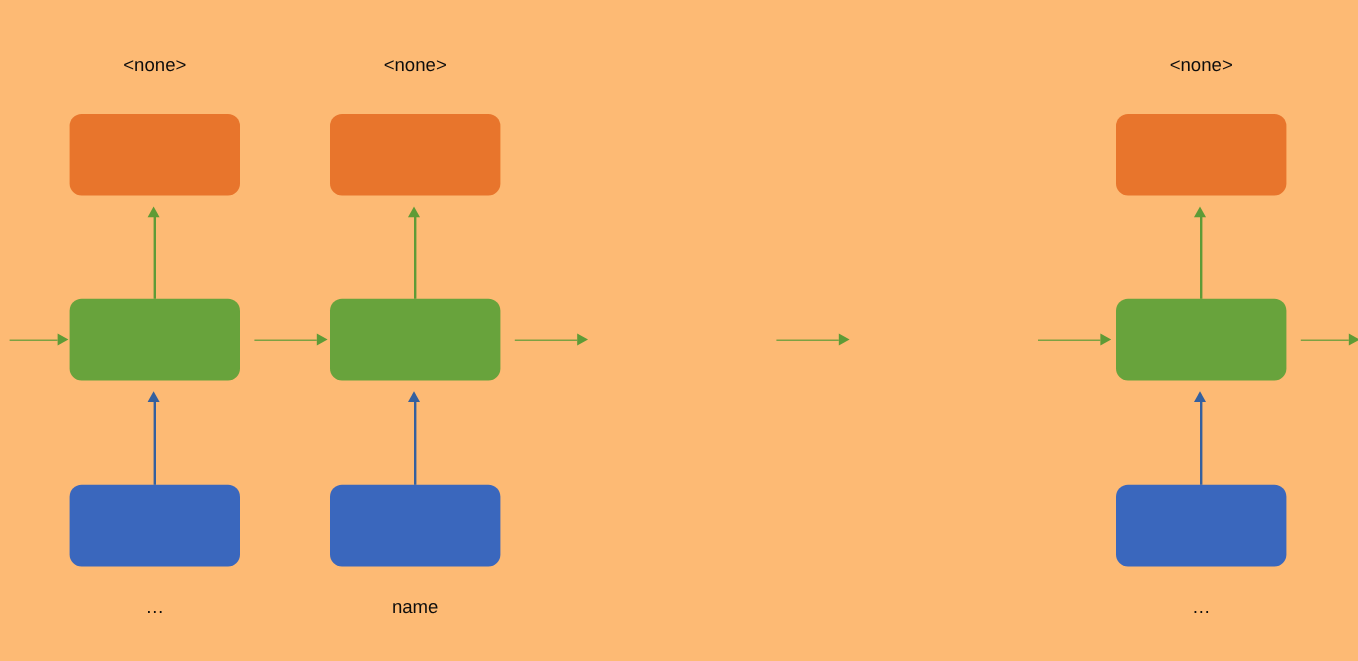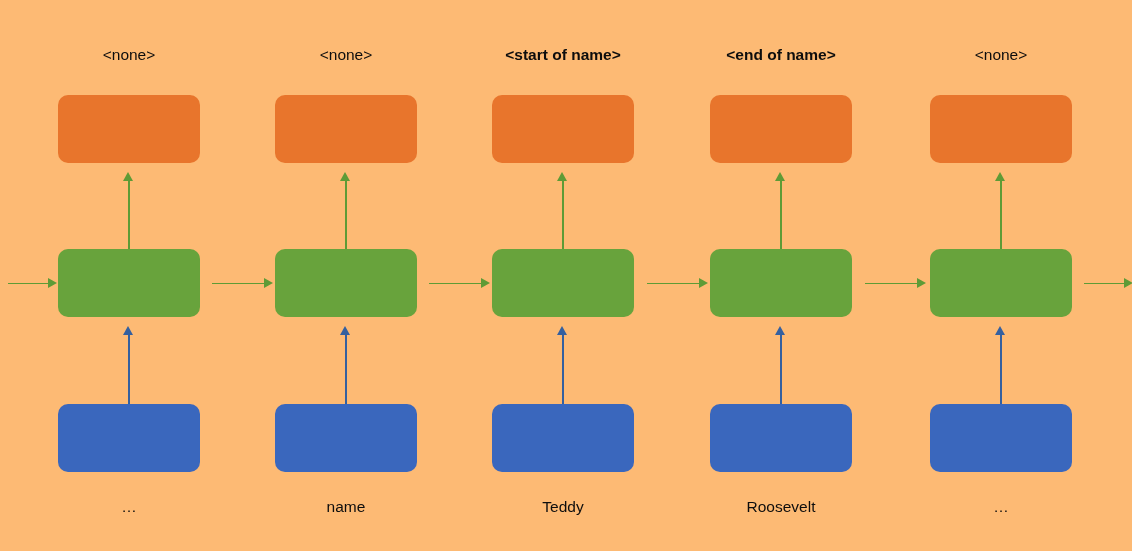--- a/index.html
+++ b/index.html
@@ -152,43 +152,21 @@
     <div class="block output"></div>
     <div class="v-head green"></div>
     <div class="v-arrow up-green"></div>
     <div class="block hidden"></div>
     <div class="v-head blue"></div>
     <div class="v-arrow up-blue"></div>
     <div class="block input"></div>
     <div class="in-label">name</div>
   </div>
 
-  <div class="col" style="left:492px;">
-    <div class="out-label bold">&lt;start of name&gt;</div>
-    <div class="block output"></div>
-    <div class="v-head green"></div>
-    <div class="v-arrow up-green"></div>
-    <div class="block hidden"></div>
-    <div class="v-head blue"></div>
-    <div class="v-arrow up-blue"></div>
-    <div class="block input"></div>
-    <div class="in-label">Teddy</div>
-  </div>
 
-  <div class="col" style="left:710px;">
-    <div class="out-label bold">&lt;end of name&gt;</div>
-    <div class="block output"></div>
-    <div class="v-head green"></div>
-    <div class="v-arrow up-green"></div>
-    <div class="block hidden"></div>
-    <div class="v-head blue"></div>
-    <div class="v-arrow up-blue"></div>
-    <div class="block input"></div>
-    <div class="in-label">Roosevelt</div>
-  </div>
 
   <div class="col" style="left:930px;">
     <div class="out-label">&lt;none&gt;</div>
     <div class="block output"></div>
     <div class="v-head green"></div>
     <div class="v-arrow up-green"></div>
     <div class="block hidden"></div>
     <div class="v-head blue"></div>
     <div class="v-arrow up-blue"></div>
     <div class="block input"></div>

